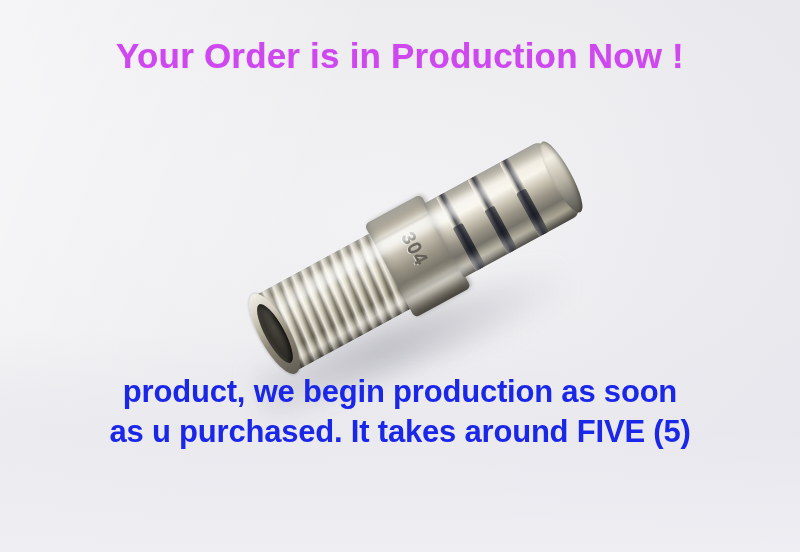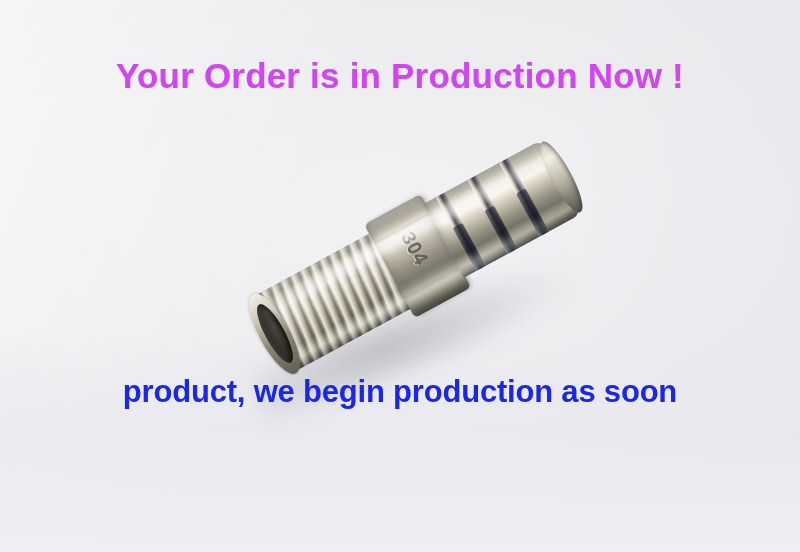--- a/index.html
+++ b/index.html
@@ -39,21 +39,20 @@
     right: 0;
     top: 36px;
     text-align: center;
     font-family: "Liberation Sans", sans-serif;
     font-weight: bold;
     font-size: 35px;
     letter-spacing: 0.2px;
     color: #cf47ef;
     text-shadow: 0 0 1px rgba(207,71,239,0.35);
     white-space: nowrap;
-    margin-top: 20px;
   }
 
   
   .blurb {
     position: absolute;
     left: 0;
     right: 0;
     top: 372px;
     text-align: center;
     font-family: "Liberation Sans", sans-serif;
@@ -313,15 +312,16 @@
       <div class="barb-ridge r3"></div>
       <div class="barb-cap"></div>
 
       <div class="spec-top"></div>
       <div class="spec-bottom"></div>
     </div>
   </div>
 
   <div class="blurb">
     <span class="line">product, we begin production as soon</span>
+    <span class="line">as u purchased. It takes around FIVE (5)</span>
   </div>
 
 </div>
 
 </body></html>

